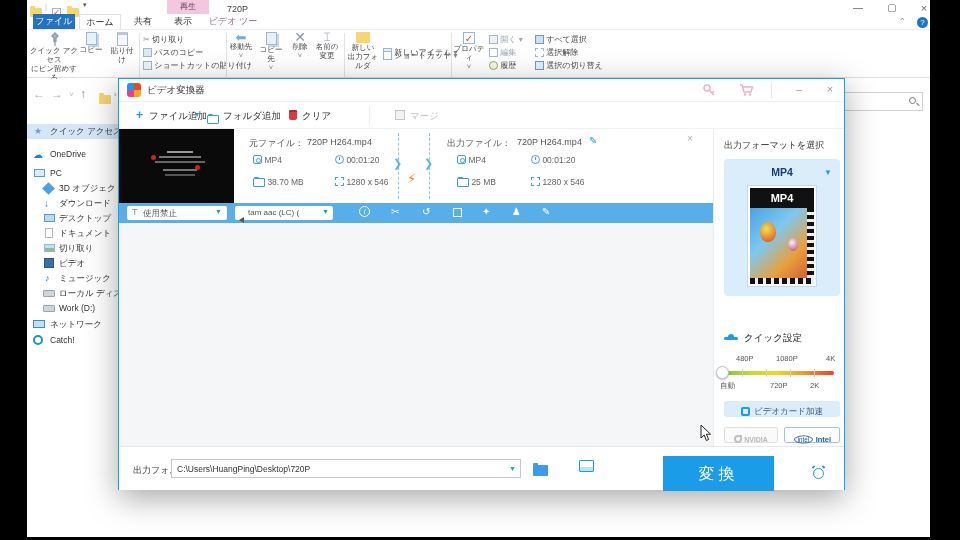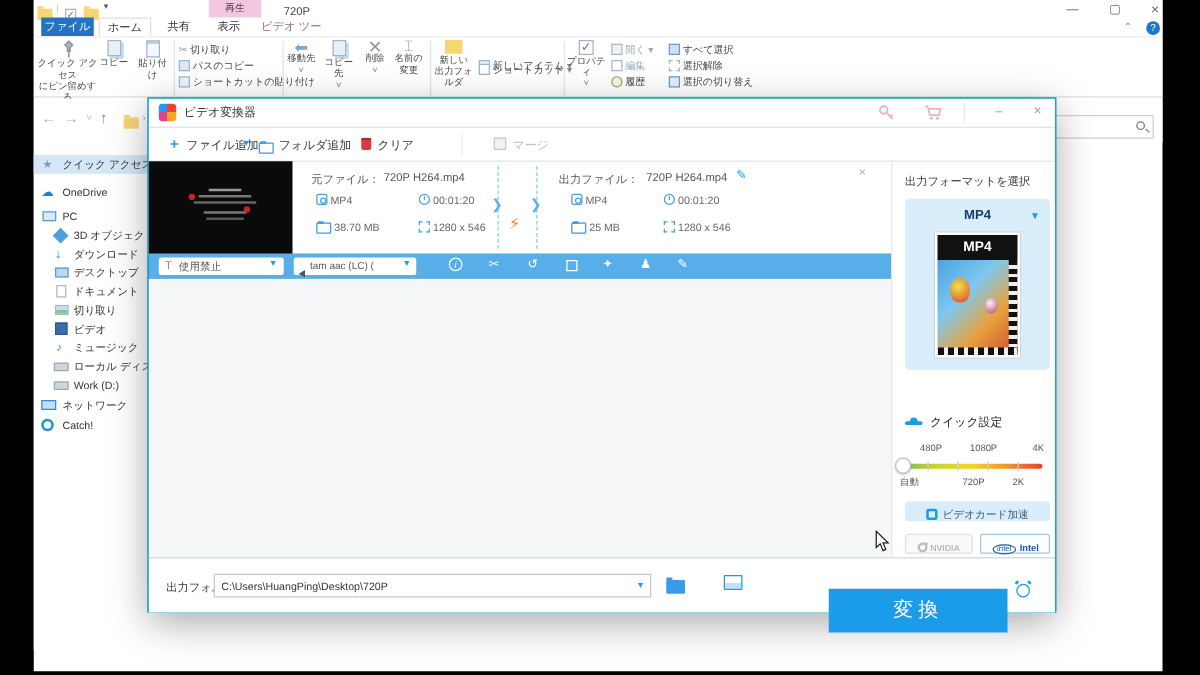--- a/index.html
+++ b/index.html
@@ -343,21 +343,21 @@
     </div>
 
     <div class="abs" style="left:0;top:367px;width:725px;height:44px;background:#fff;border-top:1px solid #e8e8e8;">
       <span class="abs nw" style="left:14px;top:17px;font-size:9px;color:#333;">出力フォルダ：</span>
       <div class="abs" style="left:52px;top:12px;width:350px;height:19px;border:1px solid #c8c8c8;background:#fff;">
         <span class="abs nw" style="left:5px;top:4px;font-size:8.5px;color:#333;">C:\Users\HuangPing\Desktop\720P</span>
         <span class="abs" style="right:4px;top:5px;color:#1b9ce8;font-size:7px;">▼</span>
       </div>
       <span class="abs" style="left:414px;top:14px;"><span class="fold blue" style="width:15px;height:11px;"></span></span>
       <span class="abs mini" style="left:460px;top:13px;width:15px;height:12px;border:1.5px solid #1b9ce8;border-radius:1px;background:linear-gradient(180deg,#fff 55%,#bfe0f5 55%);"></span>
-      <div class="abs" style="left:544px;top:24px;width:143px;height:35px;background:#1b9ce8;color:#fff;text-align:center;font-size:16px;line-height:35px;letter-spacing:4px;">変換</div>
+      <div class="abs" style="left:544px;top:9px;width:111px;height:35px;background:#1b9ce8;color:#fff;text-align:center;font-size:16px;line-height:35px;letter-spacing:4px;">変換</div>
       <span class="abs" style="left:694px;top:18px;"><span class="alarm"></span></span>
     </div>
   </div>
 
   <span class="abs" style="left:700px;top:424px;">
     <svg width="12" height="18">
         <path d="M1 1 L1 14 L4.2 11 L6.4 16.5 L8.6 15.5 L6.4 10.2 L10.5 10.2 Z" fill="#fff" stroke="#222" stroke-width="1"></path>
       </svg>
   </span>
 </div>

